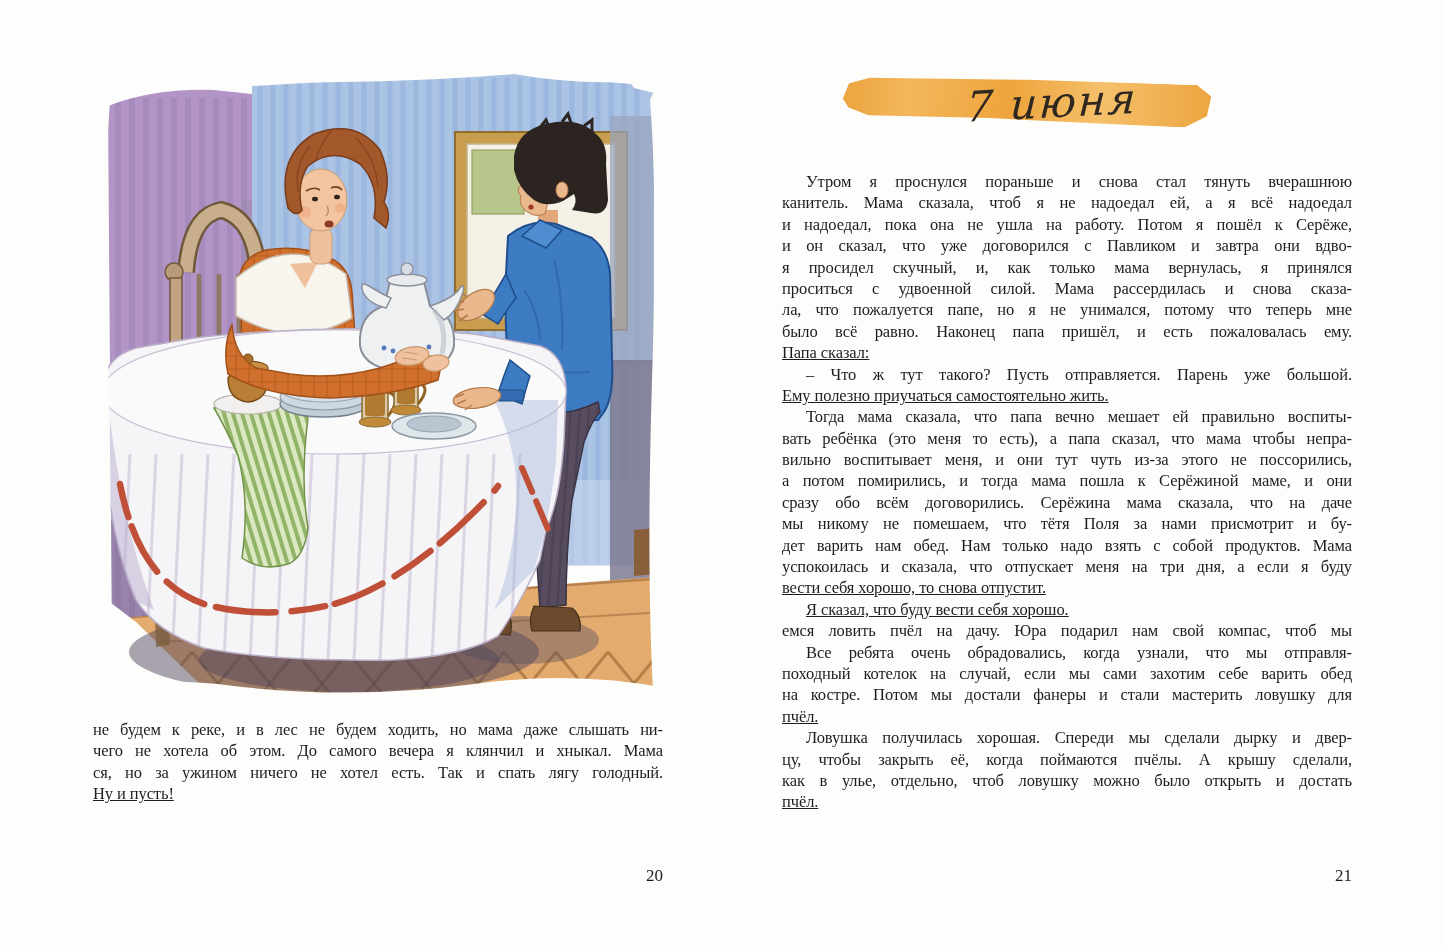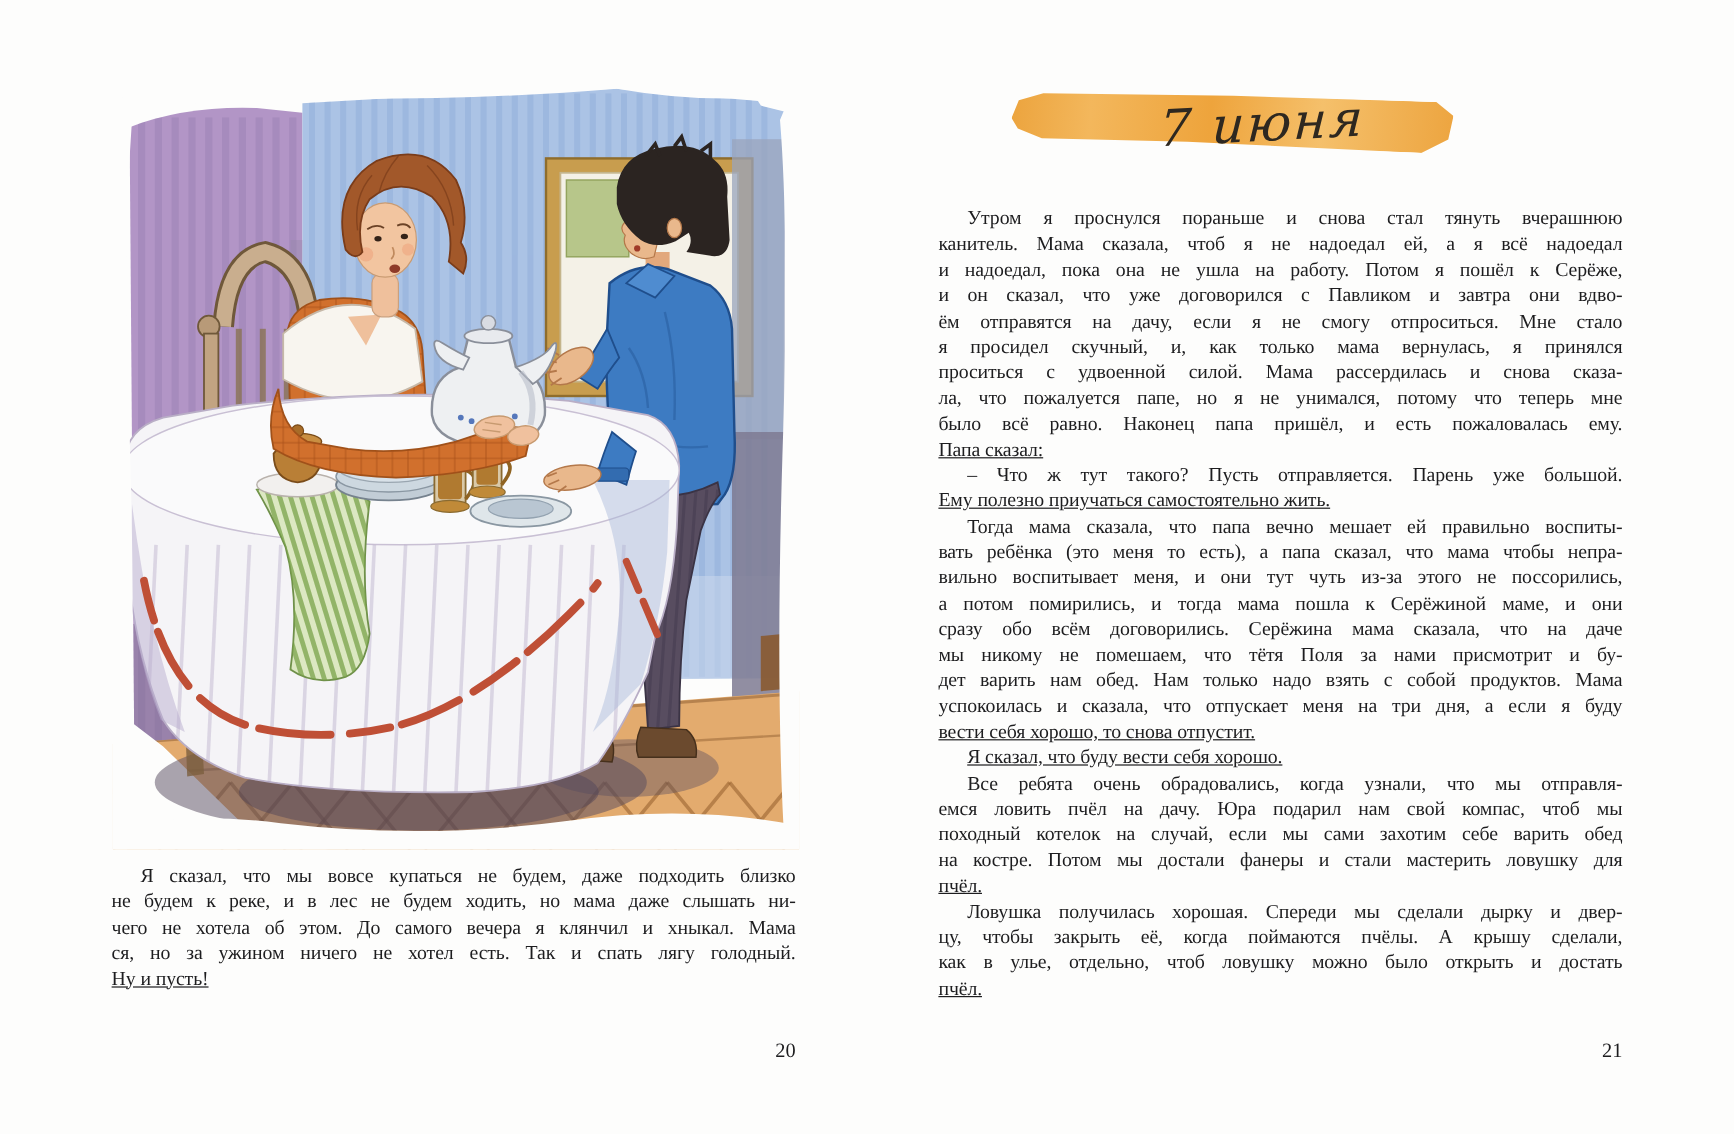--- a/index.html
+++ b/index.html
@@ -397,57 +397,55 @@
       <g>
         <path d="M0,0 H572 V18 Q500,28 420,14 Q300,24 160,22 Q80,32 0,20 Z" fill="#fdfdfc"></path>
         <path d="M0,0 V648 H12 Q20,500 14,300 Q8,150 16,40 Q10,20 0,10 Z" fill="#fdfdfc"></path>
         <path d="M572,0 V648 H560 Q552,520 558,320 Q564,140 556,40 Q566,16 572,8 Z" fill="#fdfdfc"></path>
         <path d="M530,12 L572,4 L572,36 L540,28 Z" fill="#fdfdfc"></path>
         <path d="M0,648 H572 V628 Q480,610 380,624 Q260,640 140,626 Q60,616 0,630 Z" fill="#fdfdfc"></path>
       </g>
     </svg>
 
     <div class="textcol" id="left-text">
-        <div class="line ind">Я сказал, что мы вовсе купаться не будем, даже подходить близко</div>
         <div class="line">не будем к реке, и в лес не будем ходить, но мама даже слышать ни-</div>
         <div class="line">чего не хотела об этом. До самого вечера я клянчил и хныкал. Мама</div>
         <div class="line">ся, но за ужином ничего не хотел есть. Так и спать лягу голодный.</div>
         <div class="line last">Ну и пусть!</div>
       </div>
     <div class="page-number" id="page-number-left">20</div>
   </div>
 
   <div class="page page-right"></div>
   <div class="brush-stroke"></div>
   <div class="heading-text">7 июня</div>
   <div class="textcol" id="right-text">
       <div class="line ind">Утром я проснулся пораньше и снова стал тянуть вчерашнюю</div>
       <div class="line">канитель. Мама сказала, чтоб я не надоедал ей, а я всё надоедал</div>
       <div class="line">и надоедал, пока она не ушла на работу. Потом я пошёл к Серёже,</div>
       <div class="line">и он сказал, что уже договорился с Павликом и завтра они вдво-</div>
-      <div class="line">ём отправятся на дачу, если я не смогу отпроситься. Мне стало</div>
       <div class="line">я просидел скучный, и, как только мама вернулась, я принялся</div>
       <div class="line">проситься с удвоенной силой. Мама рассердилась и снова сказа-</div>
       <div class="line">ла, что пожалуется папе, но я не унимался, потому что теперь мне</div>
       <div class="line">было всё равно. Наконец папа пришёл, и есть пожаловалась ему.</div>
       <div class="line last">Папа сказал:</div>
       <div class="line ind">– Что ж тут такого? Пусть отправляется. Парень уже большой.</div>
       <div class="line last">Ему полезно приучаться самостоятельно жить.</div>
       <div class="line ind">Тогда мама сказала, что папа вечно мешает ей правильно воспиты-</div>
       <div class="line">вать ребёнка (это меня то есть), а папа сказал, что мама чтобы непра-</div>
       <div class="line">вильно воспитывает меня, и они тут чуть из-за этого не поссорились,</div>
       <div class="line">а потом помирились, и тогда мама пошла к Серёжиной маме, и они</div>
       <div class="line">сразу обо всём договорились. Серёжина мама сказала, что на даче</div>
       <div class="line">мы никому не помешаем, что тётя Поля за нами присмотрит и бу-</div>
       <div class="line">дет варить нам обед. Нам только надо взять с собой продуктов. Мама</div>
       <div class="line">успокоилась и сказала, что отпускает меня на три дня, а если я буду</div>
       <div class="line last">вести себя хорошо, то снова отпустит.</div>
       <div class="line ind last">Я сказал, что буду вести себя хорошо.</div>
+      <div class="line">емся ловить пчёл на дачу. Юра подарил нам свой компас, чтоб мы</div>
       <div class="line ind">Все ребята очень обрадовались, когда узнали, что мы отправля-</div>
-      <div class="line">емся ловить пчёл на дачу. Юра подарил нам свой компас, чтоб мы</div>
       <div class="line">походный котелок на случай, если мы сами захотим себе варить обед</div>
       <div class="line">на костре. Потом мы достали фанеры и стали мастерить ловушку для</div>
       <div class="line last">пчёл.</div>
       <div class="line ind">Ловушка получилась хорошая. Спереди мы сделали дырку и двер-</div>
       <div class="line">цу, чтобы закрыть её, когда поймаются пчёлы. А крышу сделали,</div>
       <div class="line">как в улье, отдельно, чтоб ловушку можно было открыть и достать</div>
       <div class="line last">пчёл.</div>
     </div>
   <div class="page-number" id="page-number-right">21</div>
 </div>

